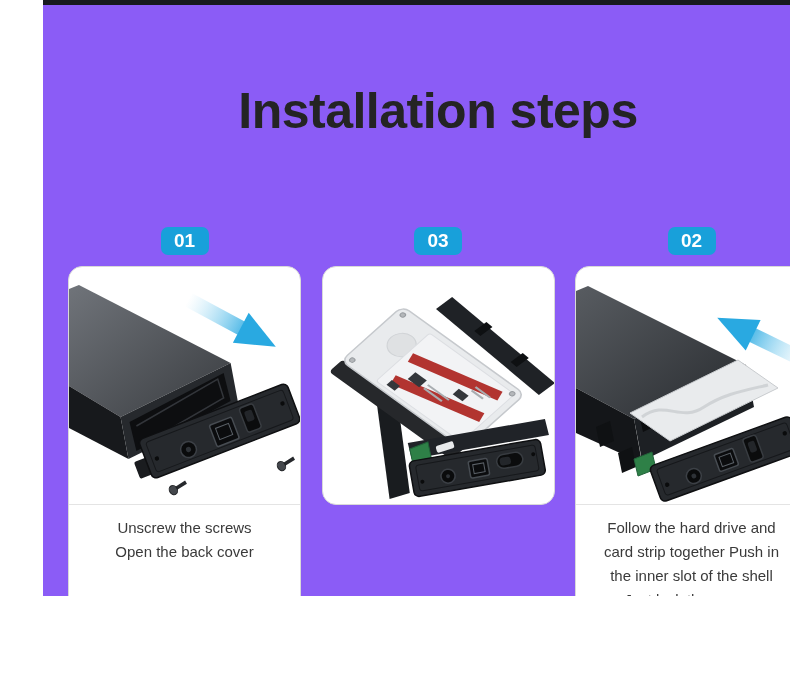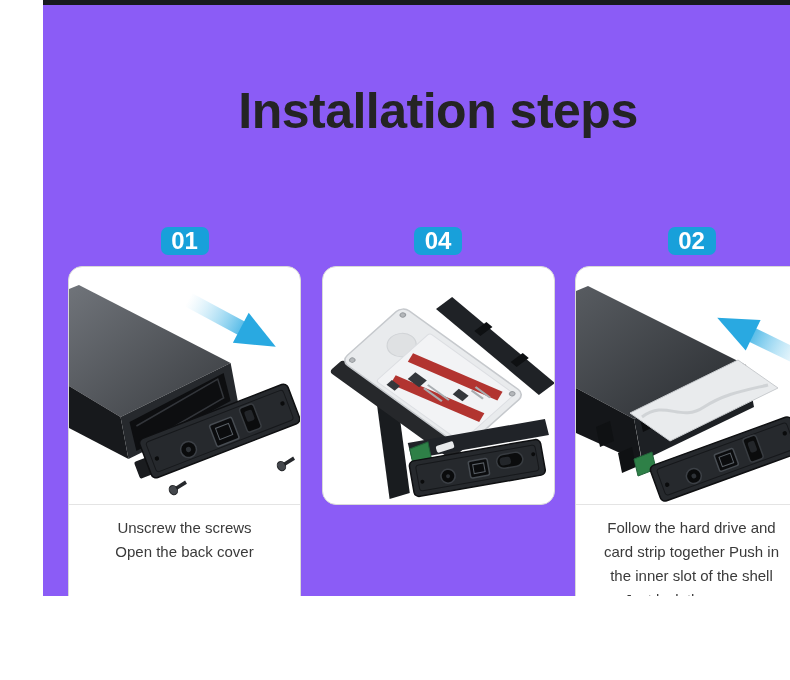--- a/index.html
+++ b/index.html
@@ -5,21 +5,21 @@
   html,body{margin:0;padding:0;background:#fff;}
   .page{position:relative;width:790px;height:596px;background:#8b5cf6;overflow:hidden;
         font-family:"Liberation Sans",sans-serif;margin-left:43px;}
   .top-strip{position:absolute;top:0;left:0;width:790px;height:5px;background:#171a1e;}
   .bottom-strip{position:absolute;top:674px;left:0;width:790px;height:6px;background:#c9c9c9;}
   .title{position:absolute;top:82px;left:0;width:790px;margin:0;text-align:center;
          font-size:50px;font-weight:bold;letter-spacing:-0.5px;color:#242424;}
   .steps{position:absolute;top:227px;left:25px;width:740px;display:flex;justify-content:space-between;}
   .step{width:233px;display:flex;flex-direction:column;align-items:center;}
   .badge{min-width:48px;height:28px;border-radius:7px;background:#18a0da;color:#ffffff;
-         font-size:24px;font-weight:bold;text-align:center;line-height:28px;margin-bottom:11px;
+         font-size:19px;font-weight:bold;text-align:center;line-height:28px;margin-bottom:11px;
          padding:0 2px;box-sizing:border-box;}
   .card{width:233px;box-sizing:border-box;border:1px solid #d9d9d9;border-radius:14px;
         background:#fff;overflow:hidden;}
   .illus{display:block;width:231px;height:237px;}
   .caption{border-top:1px solid #e4e4e4;height:119px;box-sizing:border-box;
            padding:11px 4px 0;font-size:15px;line-height:24px;color:#3a3a3a;
            text-align:center;white-space:pre-line;}
 </style>
 </head>
 <body>
@@ -83,21 +83,21 @@
             <rect x="0" y="-1.8" width="13" height="3.6" fill="#26282c"></rect>
             <ellipse cx="-2" cy="0" rx="4" ry="4.8" fill="#44474c" stroke="#1c1e21"></ellipse>
           </g>
         </svg>
         <div class="caption">Unscrew the screws
 Open the back cover</div>
       </div>
     </section>
 
     <section class="step">
-      <div class="badge">04</div>
+      <div class="badge">03</div>
       <div class="card">
         <svg class="illus" viewBox="0 0 229 237" preserveAspectRatio="none">
           <g>
             <polygon points="112,42 128,30 230,116 214,128" fill="#1f2226"></polygon>
             <polygon points="150,64 162,55 168,60 156,69" fill="#0e1012"></polygon>
             <polygon points="186,95 198,86 204,91 192,100" fill="#0e1012"></polygon>
           </g>
           <g>
             <polygon points="48,96 68,88 86,226 66,232" fill="#191c1f"></polygon>
             <polygon points="48,96 68,88 70,96 50,104" fill="#2e3136"></polygon>

